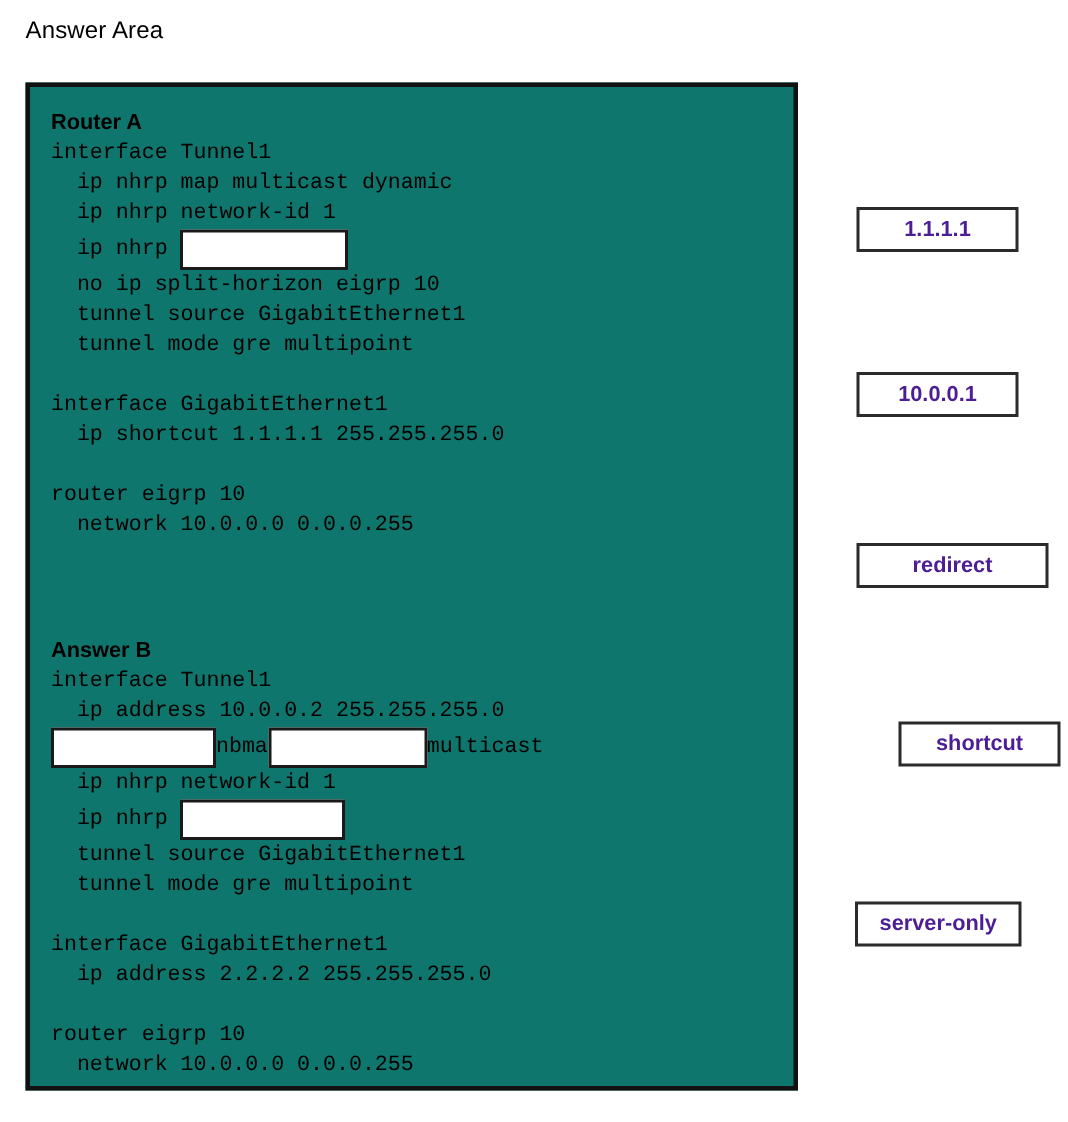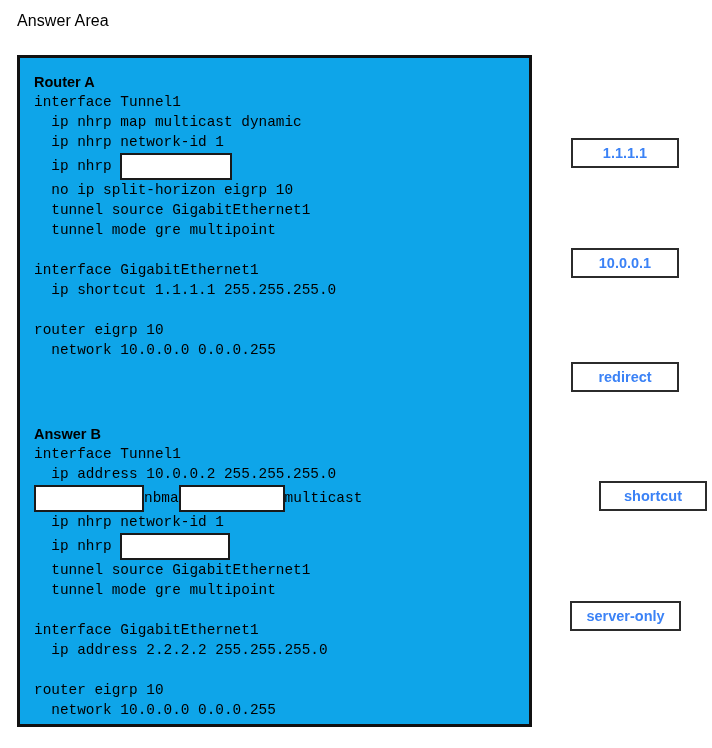--- a/index.html
+++ b/index.html
@@ -30,21 +30,21 @@
 
   
   #answer-box {
     position: absolute;
     left: 17px;
     top: 55px;
     width: 515px;
     height: 672px;
     box-sizing: border-box;
     border: 3px solid #111111;
-    background: #0ea5e9;
+    background: #0f766e;
   }
 
   
   .config {
     position: absolute;
     left: 14px;
     top: 14px;
     right: 6px;
   }
 
@@ -110,28 +110,28 @@
     position: absolute;
     box-sizing: border-box;
     border: 2px solid #2b2b2b;
     background: #ffffff;
     height: 30px;
     line-height: 26px;
     text-align: center;
     font-family: "Liberation Sans", sans-serif;
     font-size: 14.5px;
     font-weight: bold;
-    color: #3b82f6;
+    color: #4c1d95;
     white-space: nowrap;
     pointer-events: auto;
     cursor: move;
   }
   .token-0 { left: 571px; top: 138px; width: 108px; }
   .token-1 { left: 571px; top: 248px; width: 108px; }
-  .token-2 { left: 571px; top: 362px; width: 108px; }
+  .token-2 { left: 571px; top: 362px; width: 128px; }
   .token-3 { left: 599px; top: 481px; width: 108px; }
   .token-4 { left: 570px; top: 601px; width: 111px; }
 </style>
 </head>
 <body>
 
 <div id="page-title">Answer Area</div>
 
 <div id="answer-box">
 

